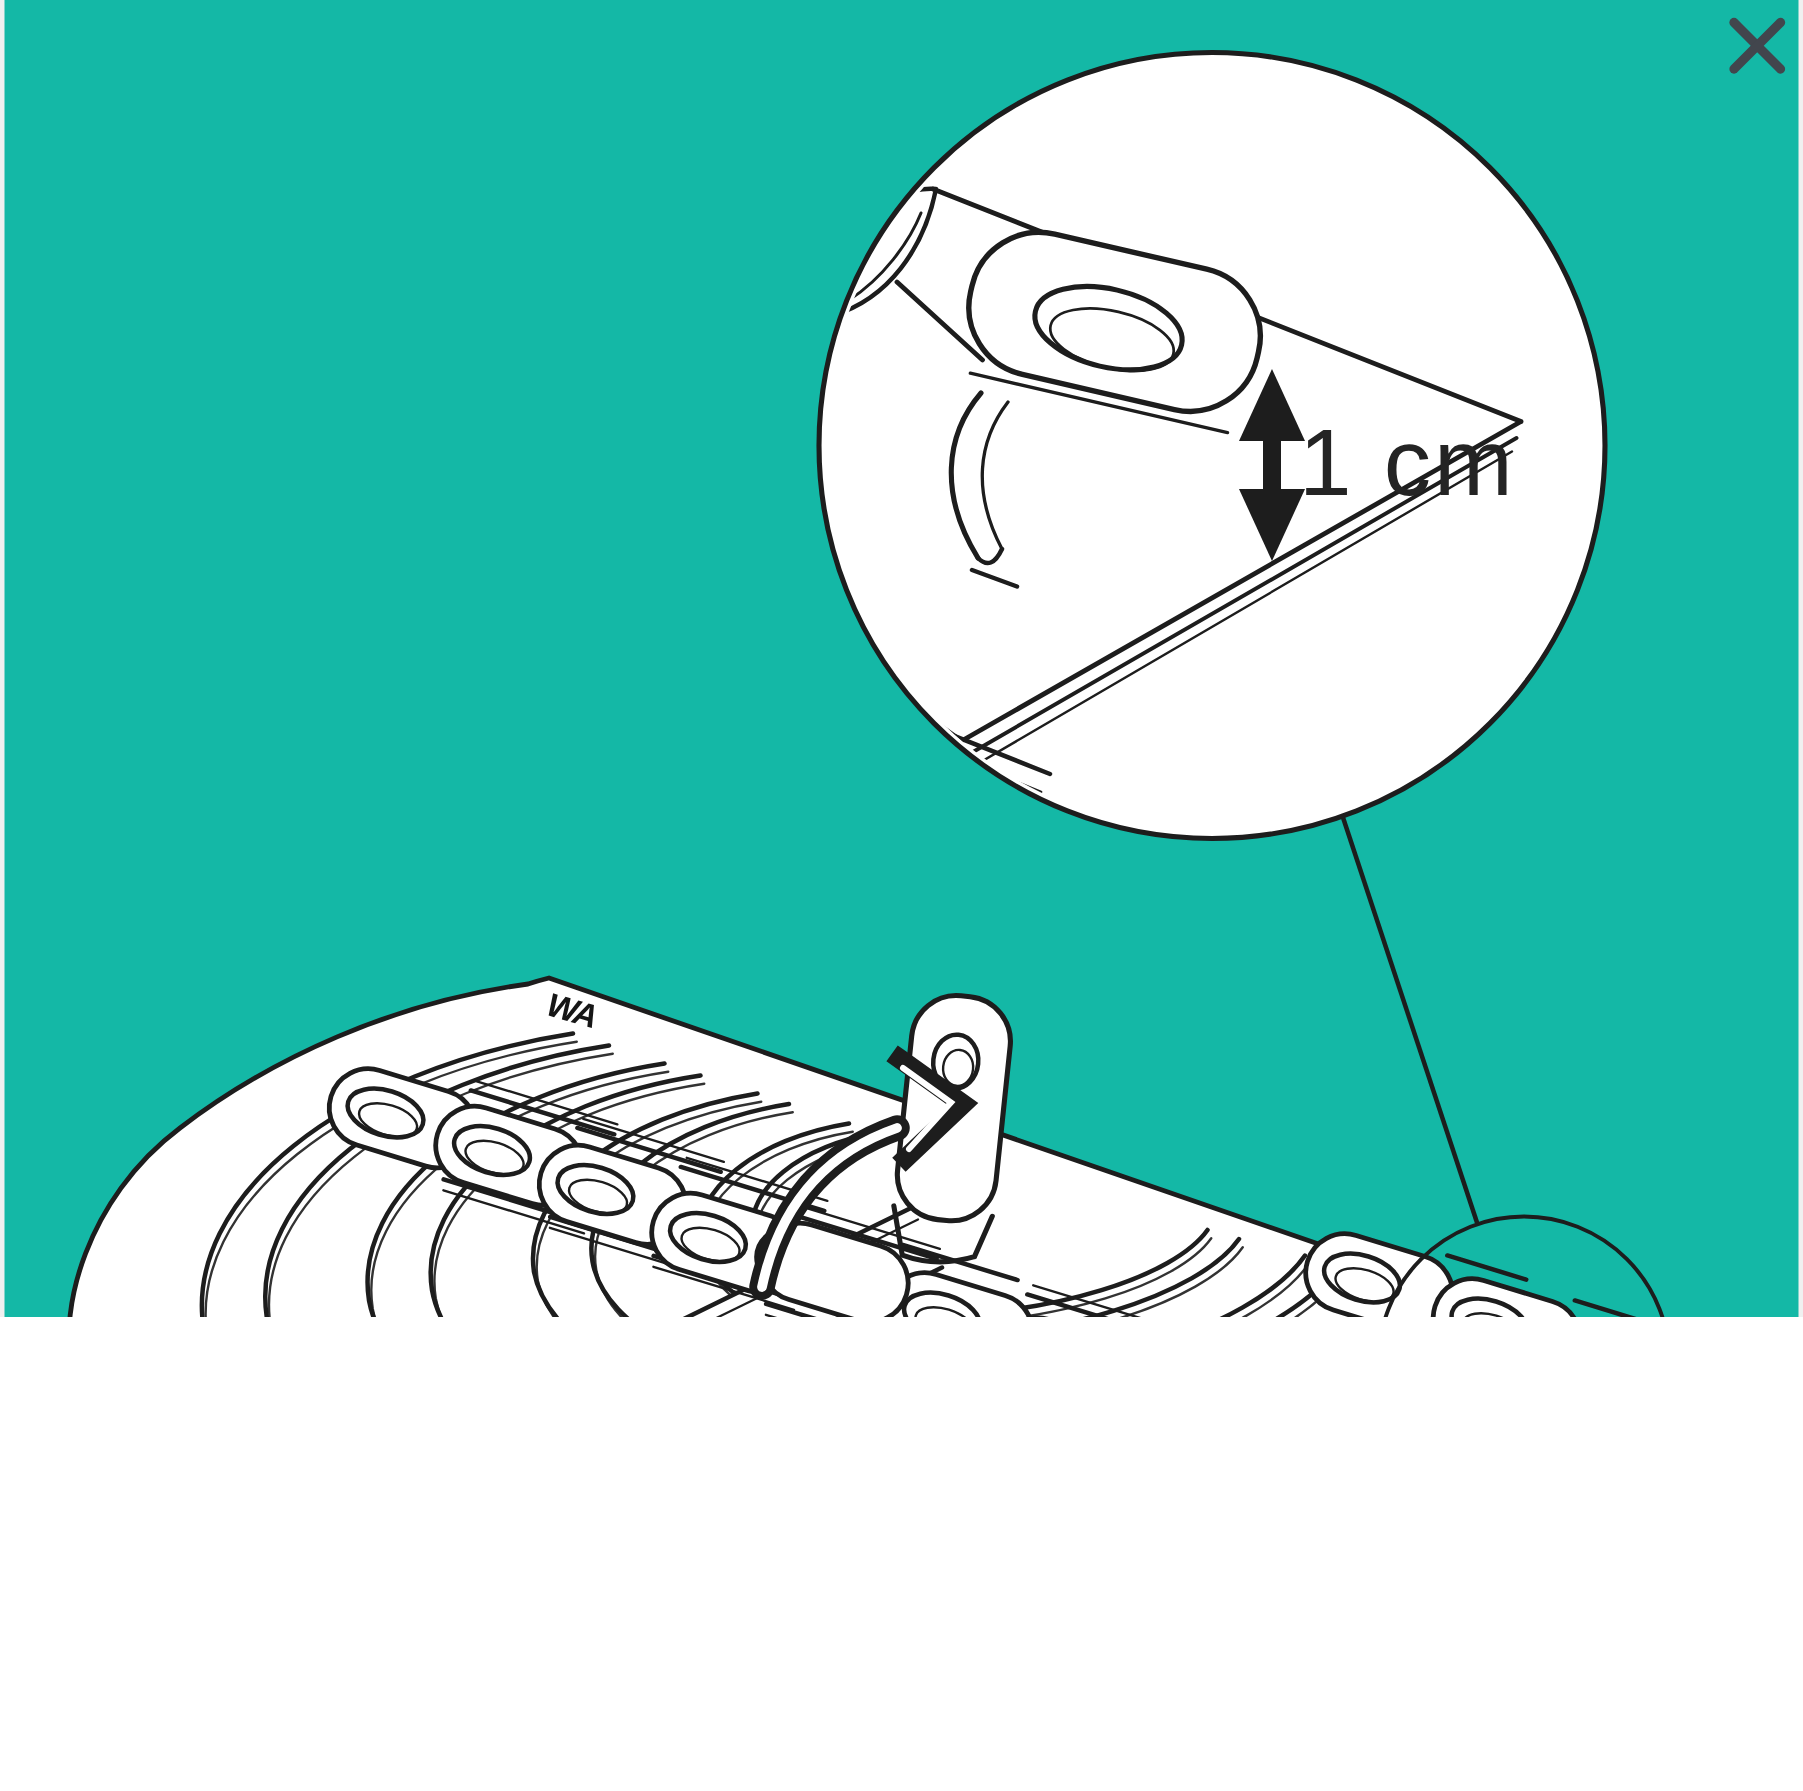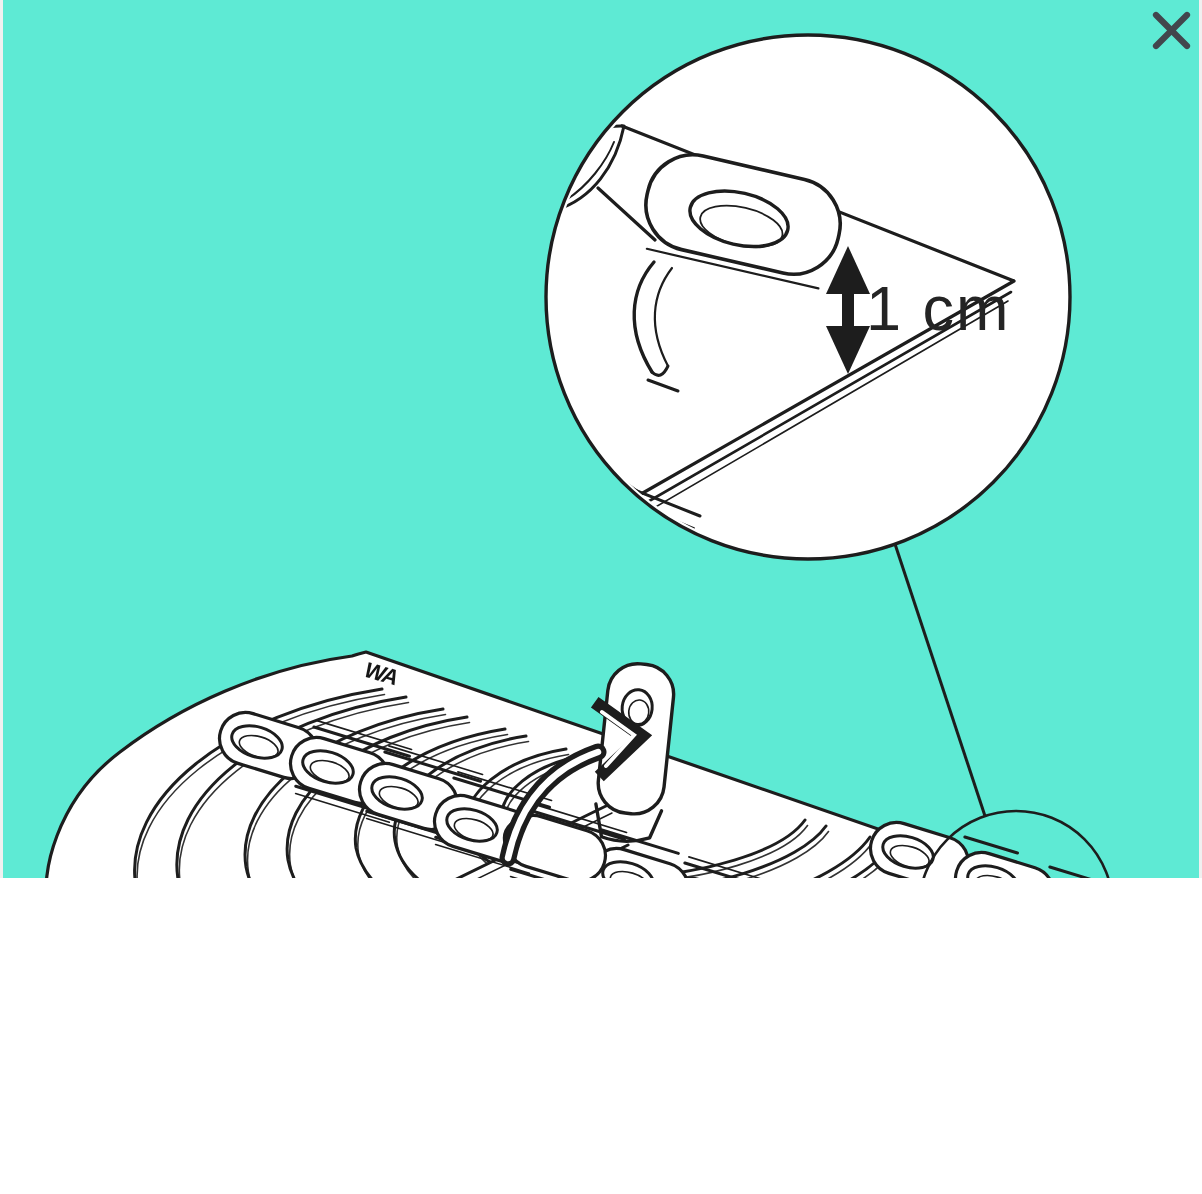--- a/index.html
+++ b/index.html
@@ -1,16 +1,16 @@
 <!DOCTYPE html>
 <html><head>
 <meta charset="utf-8">
 <style>
   html,body{margin:0;padding:0;background:#ffffff;}
-  .stage{position:relative;width:1202px;height:878px;background:#5eead4;overflow:hidden;
+  .stage{position:relative;width:1202px;height:878px;background:#14b8a6;overflow:hidden;
          font-family:"Liberation Sans", sans-serif;}
   .edge{position:absolute;top:0;width:3px;height:100%;background:#f0f0f0;}
   .edge.left{left:0;} .edge.right{right:0;}
   svg{position:absolute;left:0;top:0;}
   .measure-label{font-family:"Liberation Sans", sans-serif;font-size:63px;letter-spacing:2px;}
   .plate-mark{font-family:"Liberation Sans", sans-serif;font-size:22px;font-weight:800;letter-spacing:-1px;}
 </style>
 </head>
 <body>
 

